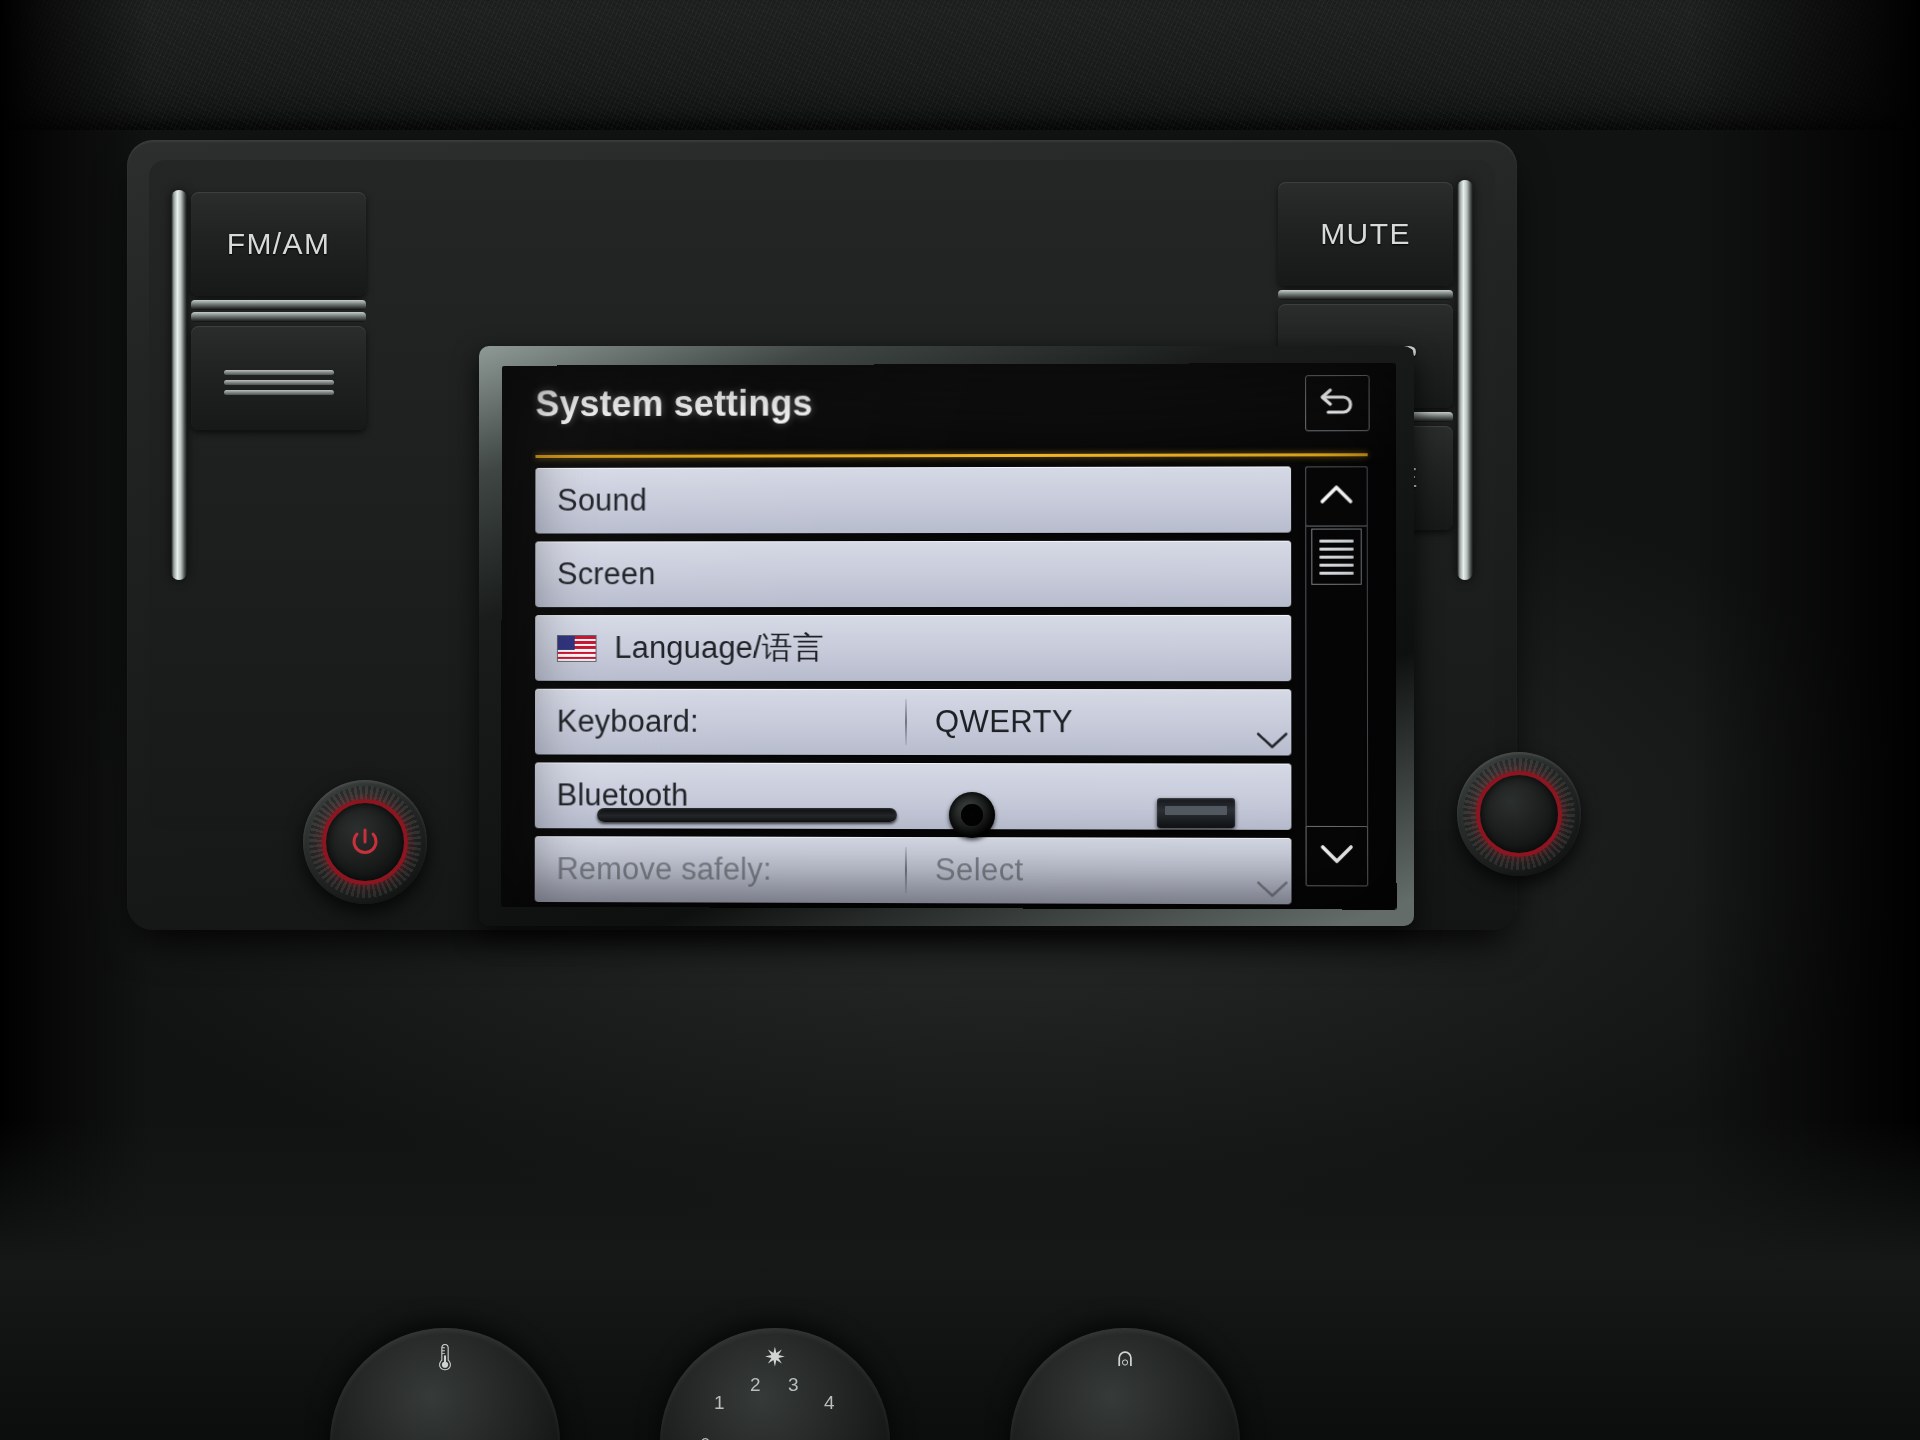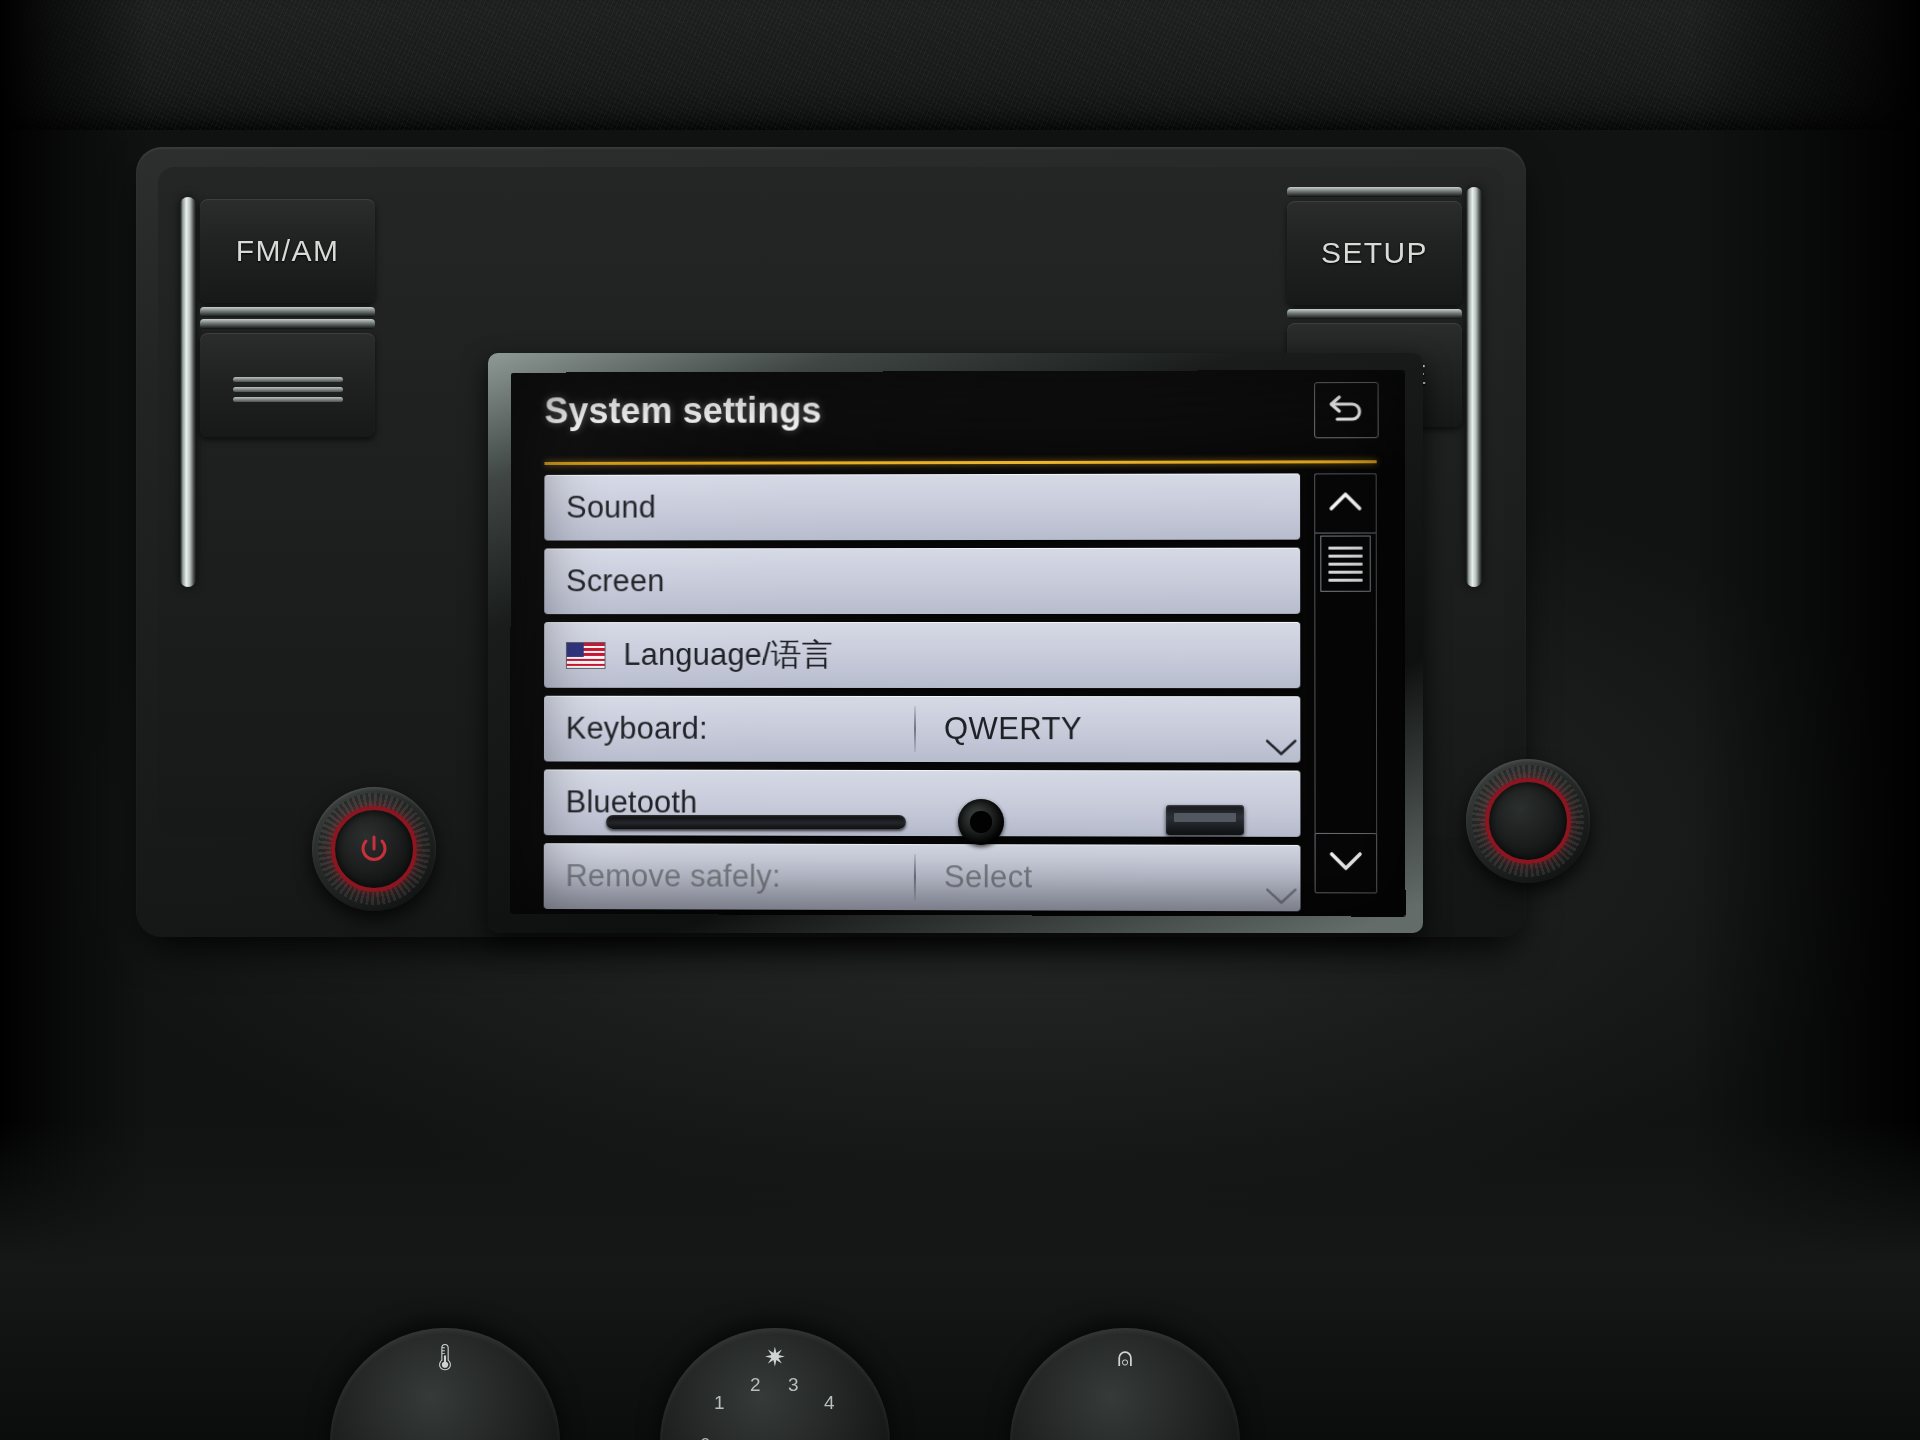--- a/index.html
+++ b/index.html
@@ -39,25 +39,24 @@
     position:absolute; right:0; top:0; width:230px; height:1440px;
     background:linear-gradient(270deg,#000 0%, rgba(0,0,0,.55) 45%, rgba(0,0,0,0) 100%);
   }
   #dash-bottom{
     position:absolute; left:0; bottom:0; width:1920px; height:320px;
     background:linear-gradient(180deg, rgba(0,0,0,0) 0%, #151817 45%, #0b0d0c 100%);
   }
 
   
   #headunit {
-    position:absolute; left:136px; top:140px; width:1390px; height:790px;
+    position:absolute; left:127px; top:140px; width:1390px; height:790px;
     border-radius: 26px;
     background: linear-gradient(175deg,#2c2f2d 0%,#212423 25%,#1a1d1c 60%,#131514 100%);
     box-shadow: 0 18px 40px -10px #000, inset 0 2px 2px rgba(255,255,255,.07);
-    margin-top: 7px;
   }
   #headunit-inner {
     position:absolute; left:22px; top:20px; right:22px; bottom:100px;
     border-radius:16px;
     background: linear-gradient(180deg,#232625 0%,#161918 100%);
   }
 
   
   .chrome-rail {
     position:absolute; width:16px; border-radius:10px;
@@ -309,20 +308,23 @@
         <div class="hardkey">
           <span class="ridge">
             <i></i>
               <i></i>
               <i></i>
           </span>
         </div>
       </div>
 
       <div id="keys-right" class="keycol">
+        <div class="hardkey">
+          <span>MUTE</span>
+        </div>
         <div class="keysplit"></div>
         <div class="hardkey">
           <span>SETUP</span>
         </div>
         <div class="keysplit"></div>
         <div class="hardkey small">
           <span>PHONE</span>
         </div>
       </div>
 

